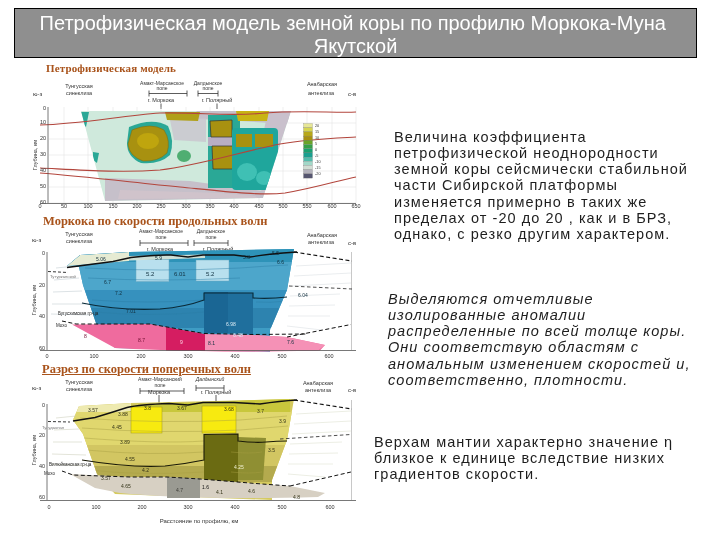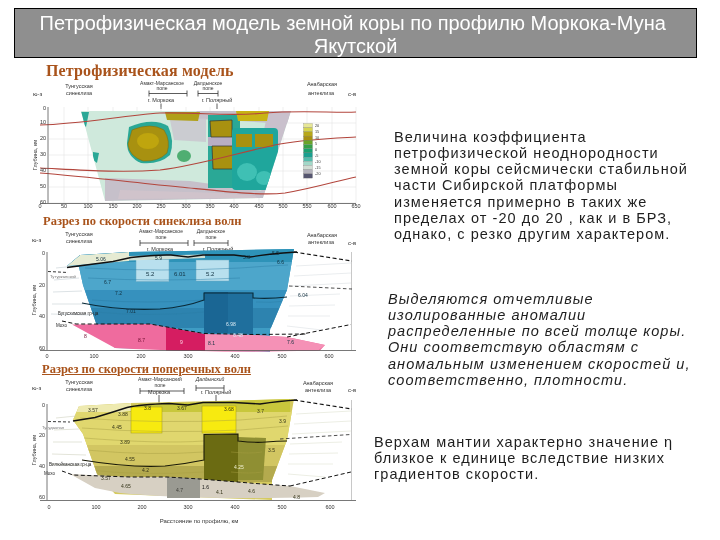--- a/index.html
+++ b/index.html
@@ -7,23 +7,23 @@
        font-family:"Liberation Sans",sans-serif;overflow:hidden;}
   .abs{position:absolute;}
   .blocktext{font-size:14.5px;line-height:16.15px;color:#1e1e1e;letter-spacing:1.05px;}
   .chead{font-family:"Liberation Serif",serif;font-weight:bold;color:#a9531b;}
 </style>
 </head>
 <body>
 
 <div class="abs" style="left:14px;top:8px;width:681px;height:45px;background:#8f8f8f;border:1.5px solid #000;color:#ffffff;font-size:20px;line-height:23px;text-align:center;padding-top:3px;">Петрофизическая модель земной коры по профилю Моркока-Муна&nbsp; Якутской<br>кимберлитовой провинции</div>
 
-<div class="abs chead" style="left:46px;top:61.5px;font-size:16px;letter-spacing:0.15px;">Петрофизическая модель</div>
-
-<div class="abs chead" style="left:43px;top:213.5px;font-size:12.5px;">Разрез по скорости синеклиза волн</div>
+<div class="abs chead" style="left:46px;top:61.5px;font-size:11px;letter-spacing:0.15px;">Петрофизическая модель</div>
+
+<div class="abs chead" style="left:43px;top:213.5px;font-size:12.5px;">Моркока по скорости продольных волн</div>
 
 <div class="abs chead" style="left:42px;top:362px;font-size:12.5px;text-decoration:underline;">Разрез по скорости поперечных волн</div>
 
 <div class="abs blocktext" style="left:394px;top:129px;width:320px;">Величина коэффициента<br>петрофизической неоднородности<br>земной коры сейсмически стабильной<br>части Сибирской платформы<br>изменяется примерно в таких же<br>пределах от -20 до 20 , как и в БРЗ,<br>однако, с резко другим характером.</div>
 
 <div class="abs blocktext" style="left:388px;top:291px;width:310px;font-style:italic;">Выделяются отчетливые<br>изолированные аномалии<br>распределенные по всей толще коры.<br>Они соответствую областям с<br>аномальным изменением скоростей и,<br>соответственно, плотности.</div>
 
 <div class="abs blocktext" style="left:374px;top:434px;width:310px;">Верхам мантии характерно значение η<br>близкое к единице вследствие низких<br>градиентов скорости.</div>
 
 <svg class="abs" style="left:0;top:0;" width="720" height="540" viewBox="0 0 720 540" xmlns="http://www.w3.org/2000/svg">

